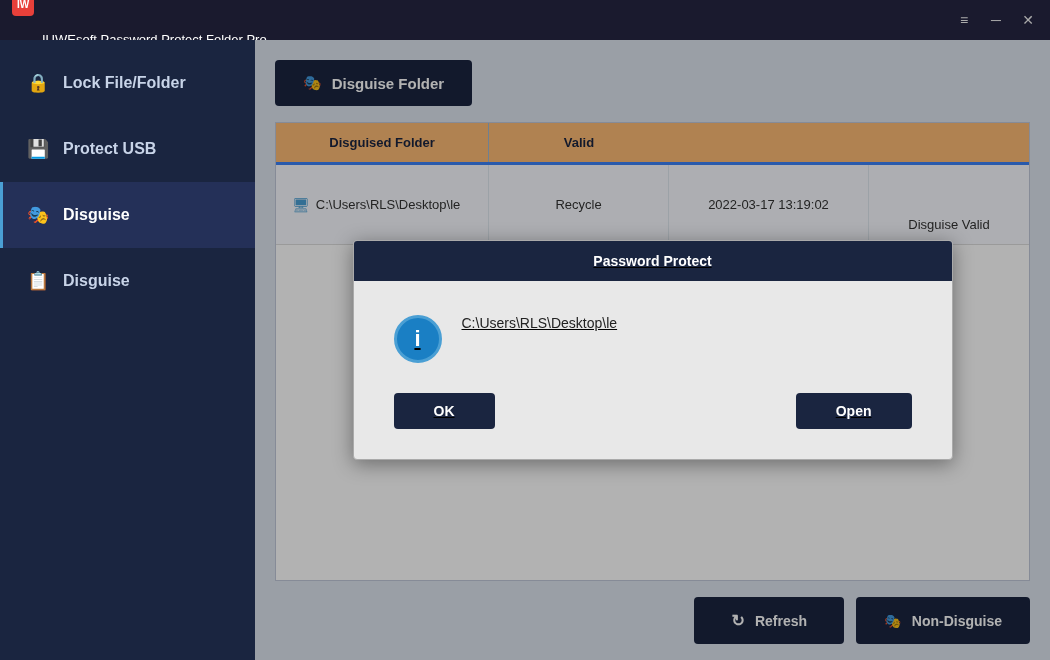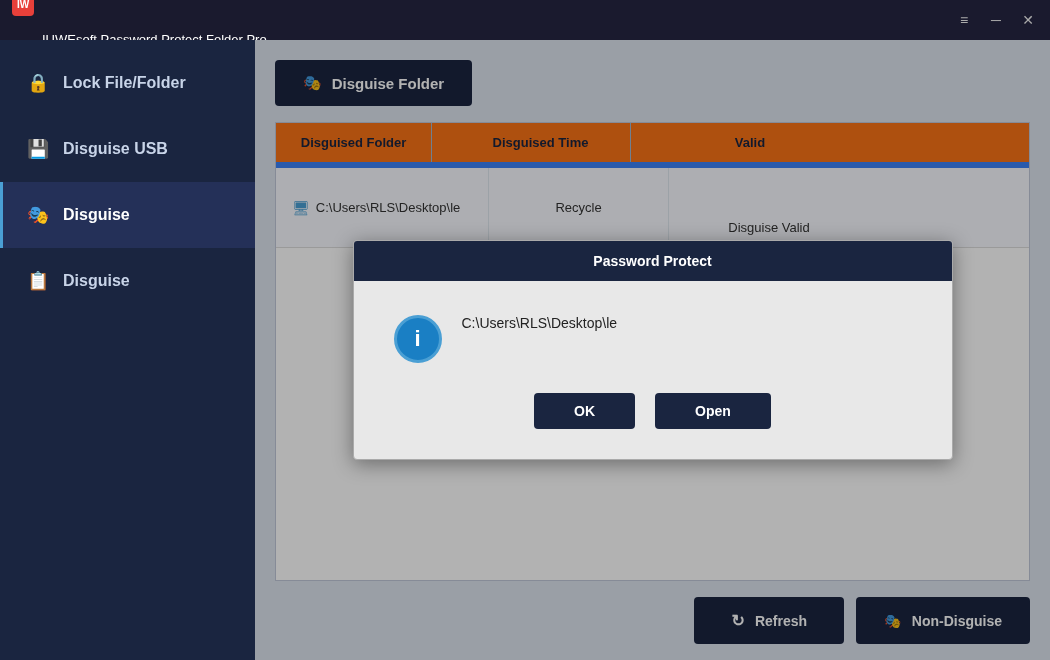--- a/index.html
+++ b/index.html
@@ -126,23 +126,22 @@
     
     .table-container {
       background: white;
       border: 1px solid #c0c8d8;
       flex: 1;
       overflow: hidden;
     }
     .table-header {
       display: grid;
       grid-template-columns: 1fr 180px 200px 160px;
-      background: #f97316;
-      border-bottom: 6px solid #3b82f6;
-      gap: 19px;
+      background: #fdba74;
+      border-bottom: 3px solid #3b82f6;
     }
     .table-header-cell {
       padding: 12px 16px;
       font-size: 13px;
       font-weight: 600;
       color: #1a2540;
       text-align: center;
       border-right: 1px solid #a0b8d0;
     }
     .table-header-cell:last-child { border-right: none; }
@@ -197,20 +196,21 @@
 
     
     .modal-overlay {
       position: absolute;
       top: 0; left: 0; right: 0; bottom: 0;
       background: rgba(0,0,0,0.3);
       display: flex;
       align-items: center;
       justify-content: center;
       z-index: 100;
+      text-decoration: underline;
     }
     .modal {
       background: #e8e8e8;
       border: 1px solid #aaa;
       border-radius: 4px;
       width: 600px;
       box-shadow: 0 4px 20px rgba(0,0,0,0.4);
       overflow: hidden;
     }
     .modal-title-bar {
@@ -242,21 +242,21 @@
       flex-shrink: 0;
       margin-top: 4px;
     }
     .modal-message {
       font-size: 14px;
       color: #222;
       line-height: 1.8;
     }
     .modal-footer {
       display: flex;
-      justify-content: center;
+      justify-content: space-between;
       gap: 20px;
       padding: 0 40px 30px 40px;
     }
     .modal-btn {
       background: #1a2540;
       color: white;
       border: none;
       padding: 10px 40px;
       font-size: 14px;
       font-weight: 600;
@@ -284,21 +284,21 @@
 
 <div class="main-layout">
 
   <div class="sidebar">
     <div class="sidebar-item">
       <span class="sidebar-icon">🔒</span>
       <span>Lock File/Folder</span>
     </div>
     <div class="sidebar-item">
       <span class="sidebar-icon">💾</span>
-      <span>Disguise USB</span>
+      <span>Protect USB</span>
     </div>
     <div class="sidebar-item active">
       <span class="sidebar-icon">🎭</span>
       <span>Disguise</span>
     </div>
     <div class="sidebar-item">
       <span class="sidebar-icon">📋</span>
       <span>Disguise</span>
     </div>
   </div>
@@ -308,29 +308,29 @@
     <div class="top-button-row">
       <button class="disguise-folder-btn">
         <span>🎭</span>
         <span>Disguise Folder</span>
       </button>
     </div>
 
     <div class="table-container">
       <div class="table-header">
         <div class="table-header-cell">Disguised Folder</div>
-        <div class="table-header-cell">Disguised Time</div>
         <div class="table-header-cell">Valid</div>
       </div>
       <div class="table-row">
         <div class="table-cell">
           <span class="folder-icon">🖥</span>
           <span>C:\Users\RLS\Desktop\le</span>
         </div>
         <div class="table-cell">Recycle</div>
+        <div class="table-cell">2022-03-17 13:19:02</div>
         <div class="table-cell">Disguise Valid</div>
       </div>
     </div>
 
     <div class="bottom-row">
       <button class="bottom-btn">
         <span style="font-size:16px;">↻</span>
         <span>Refresh</span>
       </button>
       <button class="bottom-btn">

